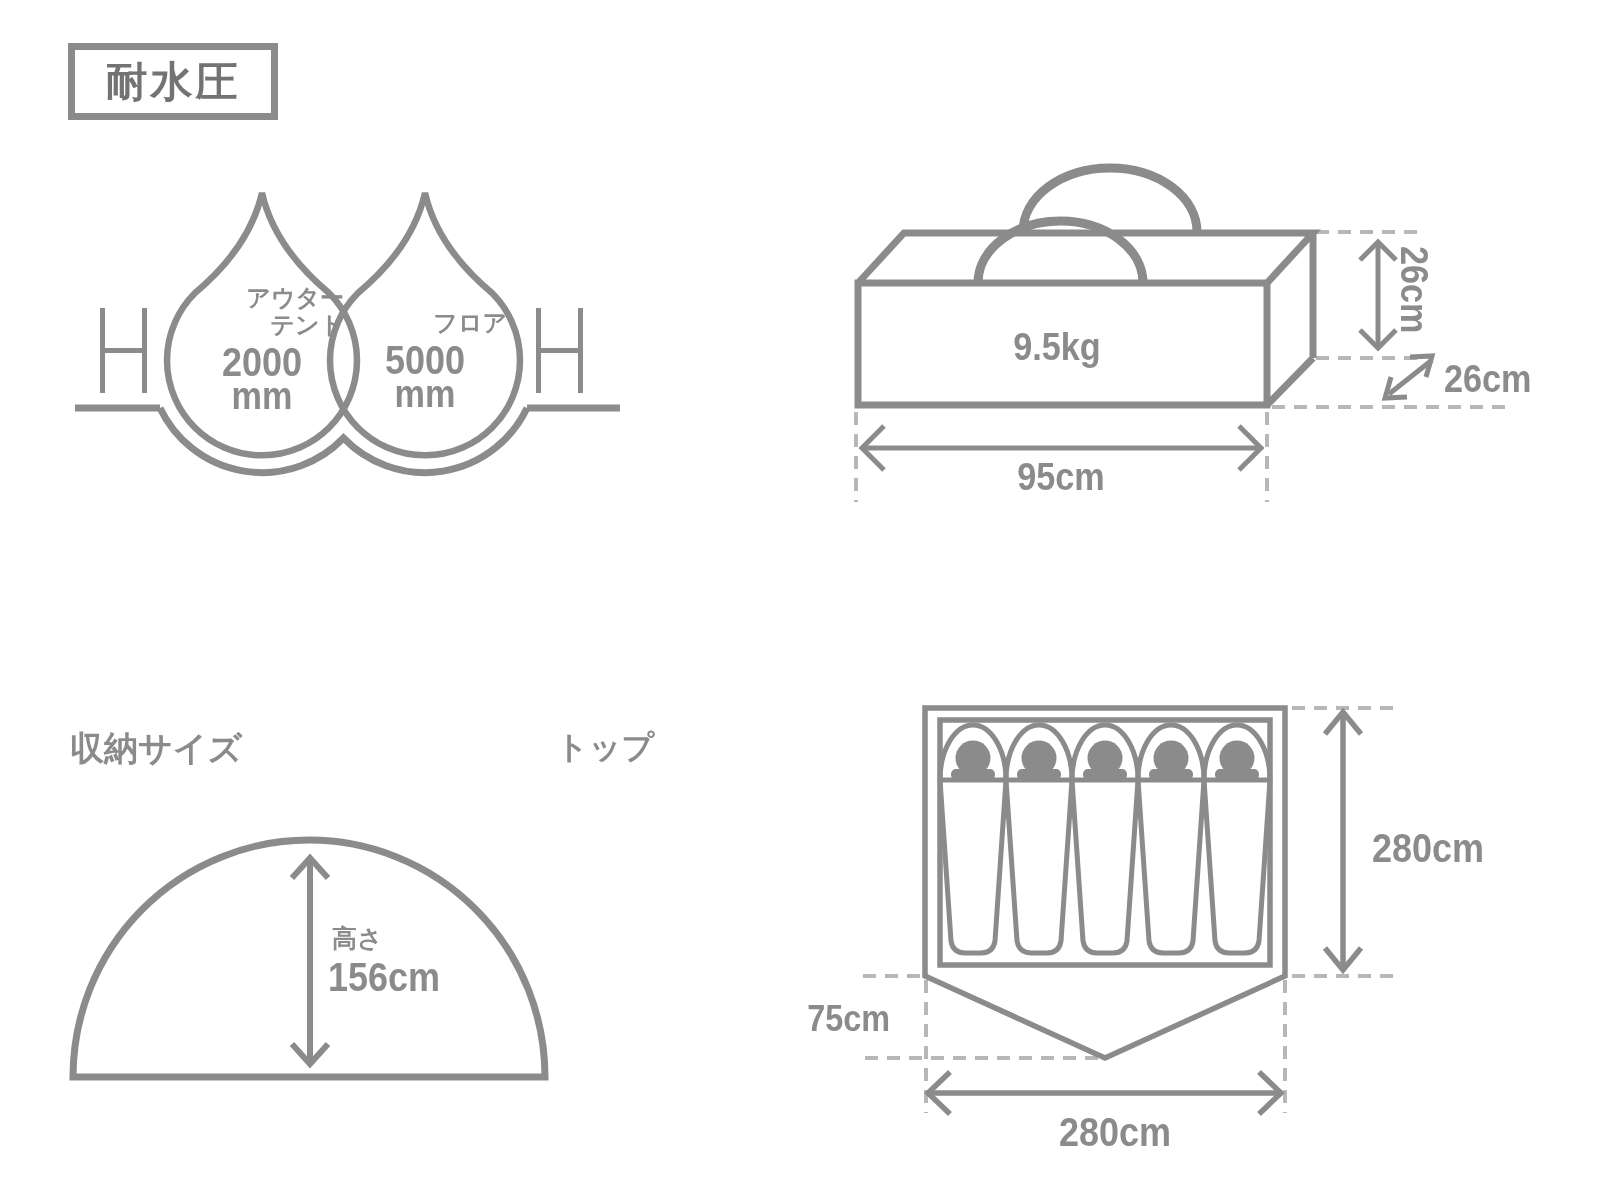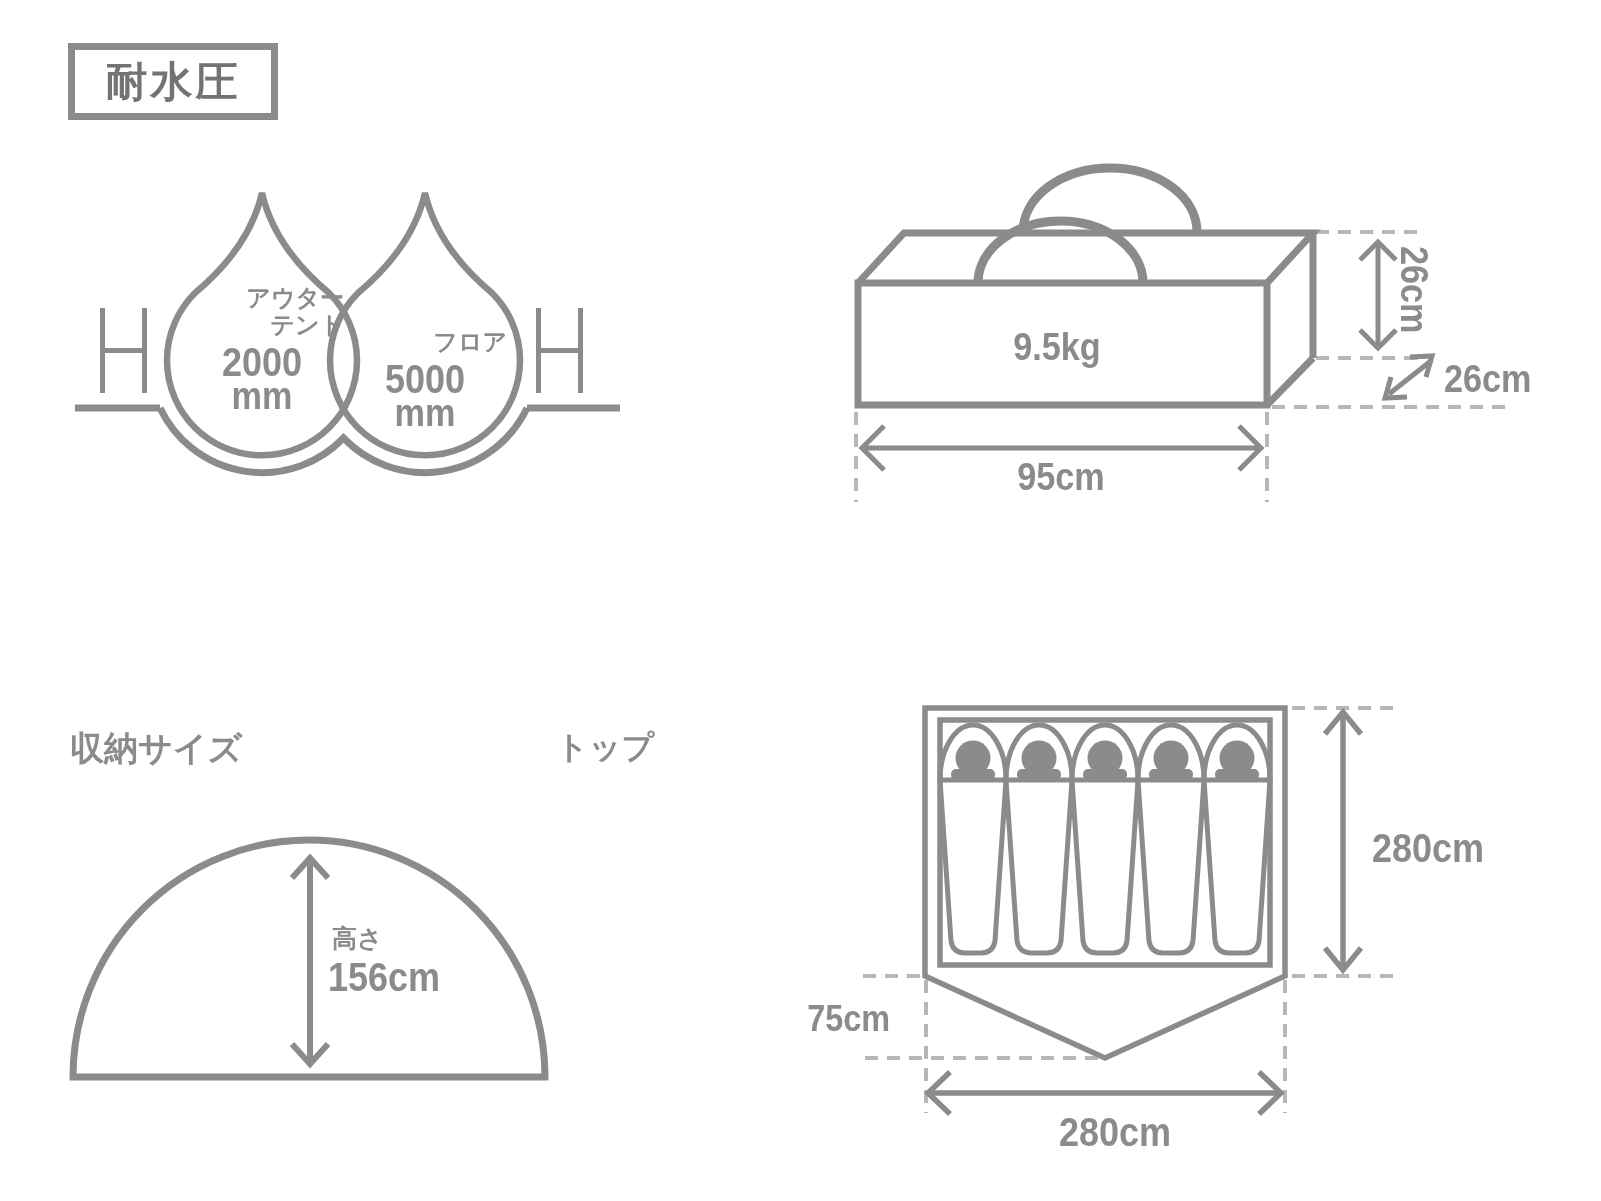--- a/index.html
+++ b/index.html
@@ -49,21 +49,21 @@
     </g>
   </svg>
 
   <div class="dropblock" style="left:180px;top:284px;">
     <div class="dropname">アウター</div>
     <div class="dropname">テント</div>
     <div class="dropvalue condc" style="margin-top:6px;">2000</div>
     <div class="dropunit condc">mm</div>
   </div>
 
-  <div class="dropblock" style="left:343px;top:328px;">
+  <div class="dropblock" style="left:343px;top:309px;">
     <div class="dropname">フロア</div>
     <div class="dropvalue condc" style="margin-top:6px;">5000</div>
     <div class="dropunit condc">mm</div>
   </div>
 
 
   <svg style="left:830px;top:150px;" width="700" height="360" viewBox="830 150 700 360">
     <g class="dash" stroke-width="4" stroke="#b7b7b7">
       <path d="M1272 232 H1420"></path>
       <path d="M1316 358 H1420"></path>

